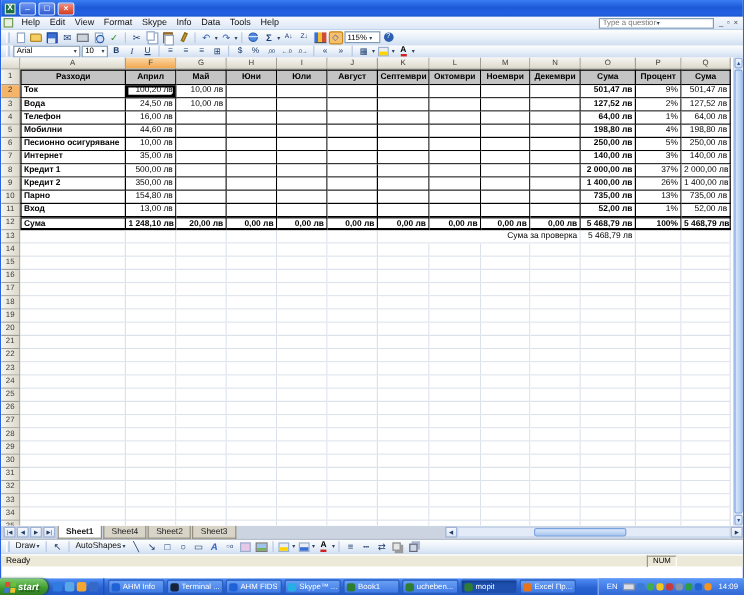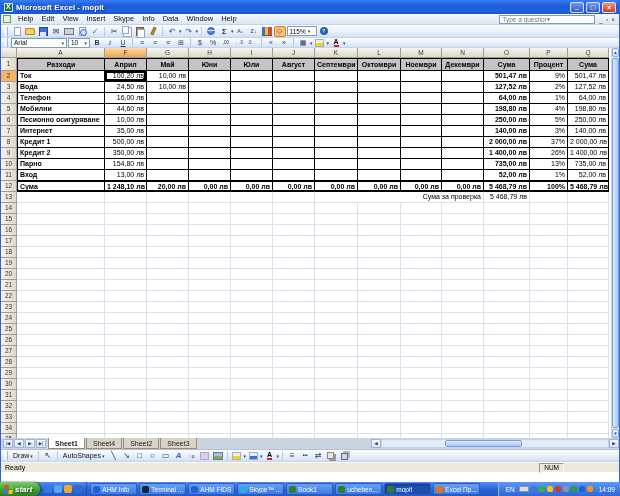--- a/index.html
+++ b/index.html
@@ -153,39 +153,38 @@
   .clock { color:#fff; font-size:6.5px; padding:0 2px 0 4px; }
 </style>
 </head>
 <body>
 
 <div id="win">
   <div class="xlwin">
 
     <div class="titlebar">
       <span class="appicon"></span>
-      <span class="title">Microsoft Excel - mopit</span>
       <span class="winbtns">
         <span class="wb g-min"></span>
         <span class="wb g-max"></span>
         <span class="wb close g-x"></span>
       </span>
     </div>
 
     <div class="menubar">
       <span class="wbicon"></span>
       <span class="mitems" id="menu-items">
           <span class="mi">Help</span>
           <span class="mi">Edit</span>
           <span class="mi">View</span>
-          <span class="mi">Insert</span>
+          <span class="mi">Format</span>
           <span class="mi">Skype</span>
           <span class="mi">Info</span>
           <span class="mi">Data</span>
-          <span class="mi">Window</span>
+          <span class="mi">Tools</span>
           <span class="mi">Help</span>
         </span>
       <span class="qhelp">
         <span>Type a question for help</span>
         <span class="car"></span>
       </span>
       <span class="mwin">
         <span class="mwb">_</span>
         <span class="mwb">▫</span>
         <span class="mwb">×</span>

